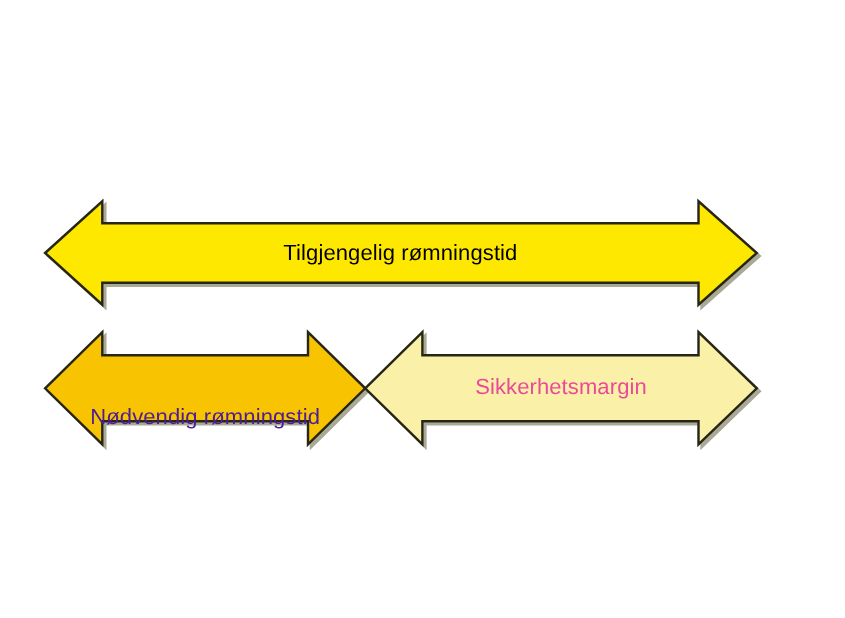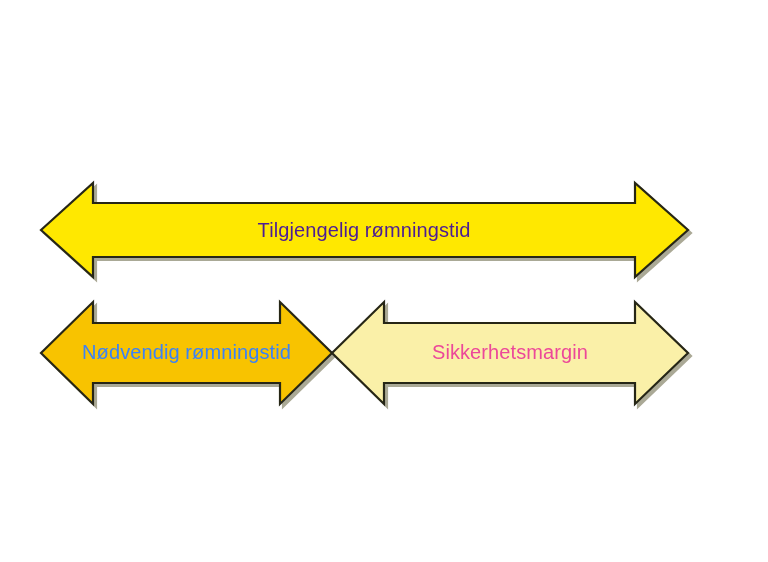--- a/index.html
+++ b/index.html
@@ -73,19 +73,19 @@
       </filter>
     </defs>
 
     <polygon filter="url(#dropshadow)" points="41,230 93,183 93,203 635,203 635,183 688,230 635,277 635,257 93,257 93,277" fill="#FFE800" stroke="#262617" stroke-width="2.2" stroke-linejoin="miter"></polygon>
 
     <polygon filter="url(#dropshadow)" points="41,353 93,302 93,323 280,323 280,302 332,353 280,404 280,383 93,383 93,404" fill="#F8C300" stroke="#262617" stroke-width="2.2" stroke-linejoin="miter"></polygon>
 
     <polygon filter="url(#dropshadow)" points="332,353 384,302 384,323 635,323 635,302 688,353 635,404 635,383 384,383 384,404" fill="#FAF0A8" stroke="#262617" stroke-width="2.2" stroke-linejoin="miter"></polygon>
   </svg>
 
-  <div class="arrow-label" id="label-available" style="color: #4c1d95;">Tilgjengelig rømningstid</div>
+  <div class="arrow-label" id="label-available" style="color: #000000;">Tilgjengelig rømningstid</div>
 
-  <div class="arrow-label" id="label-required" style="color: #3b82f6;">Nødvendig rømningstid</div>
+  <div class="arrow-label" id="label-required" style="color: #4c1d95; margin-top: 27px;">Nødvendig rømningstid</div>
 
   <div class="arrow-label" id="label-margin" style="color: #ec4899;">Sikkerhetsmargin</div>
 
 </div>
 
 </body></html>

